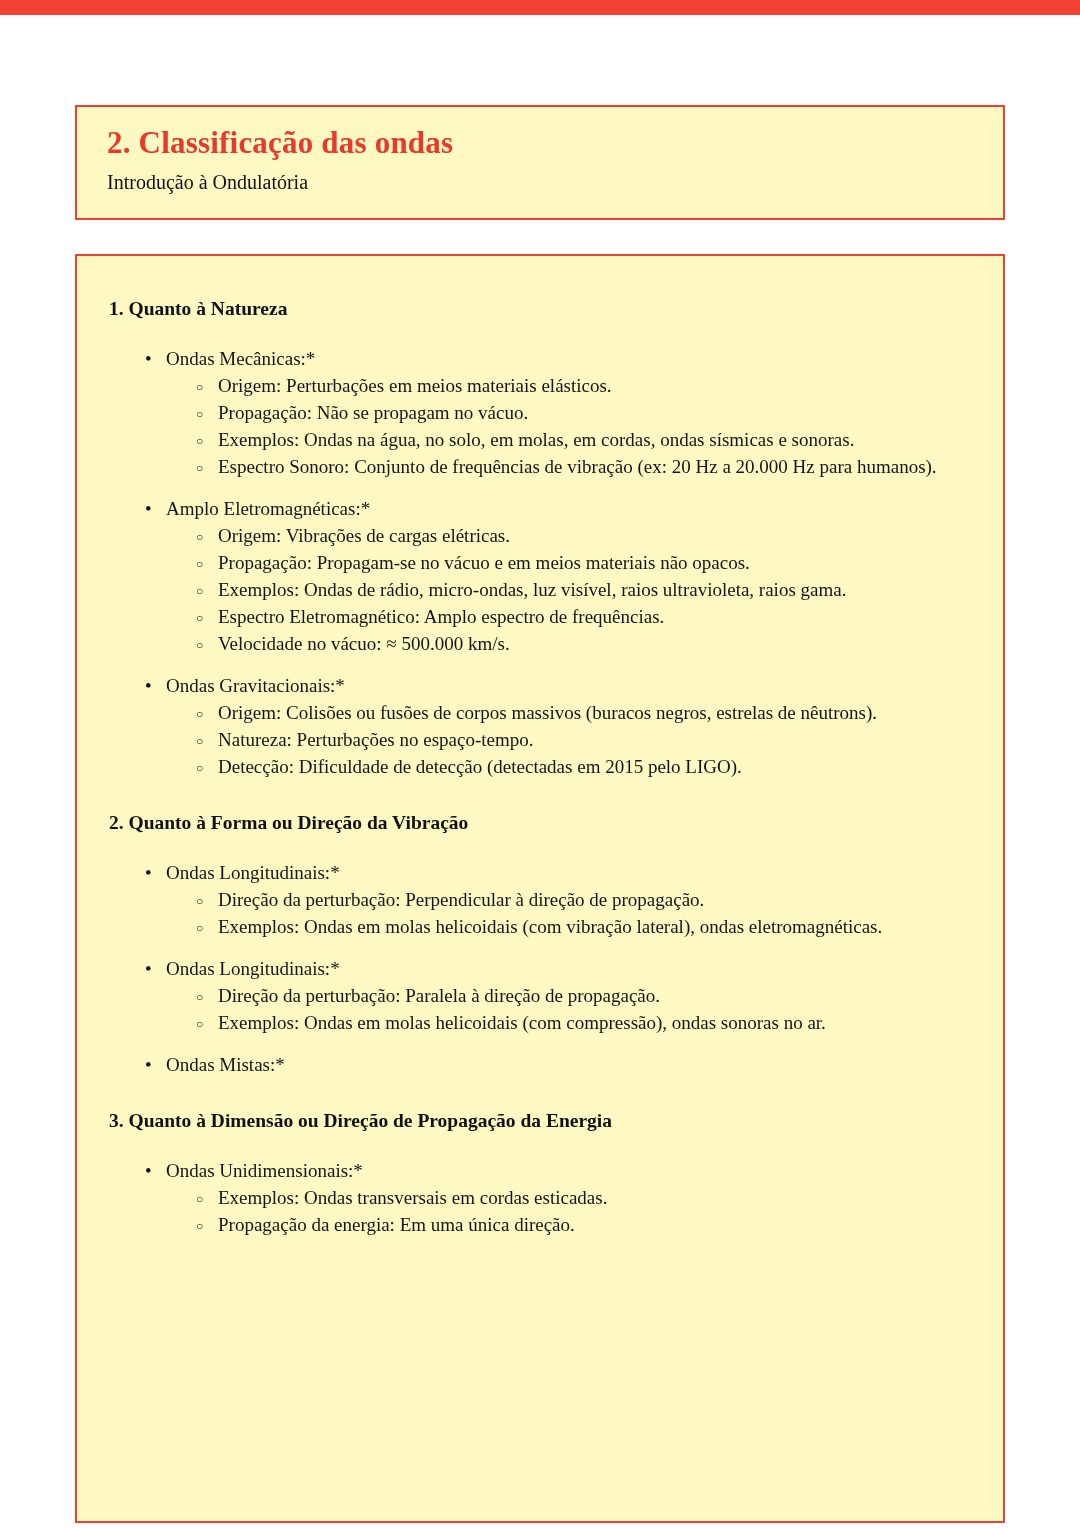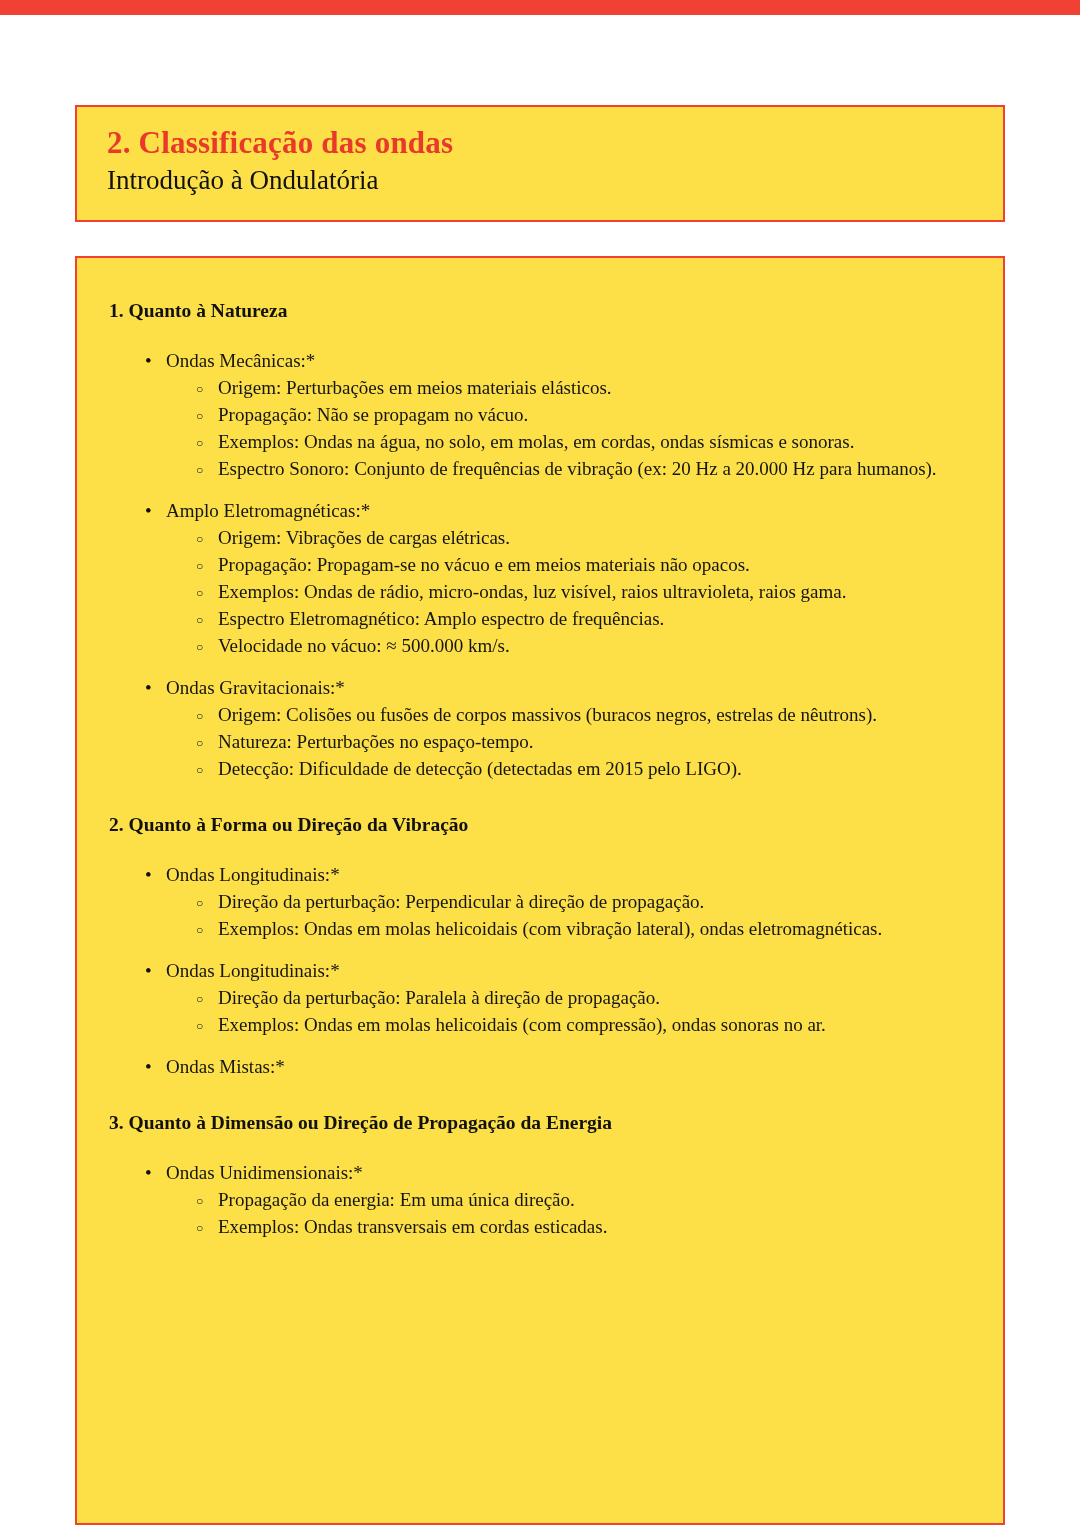--- a/index.html
+++ b/index.html
@@ -14,36 +14,36 @@
   }
   .top-bar {
     width: 100%;
     height: 15px;
     background: #f04134;
   }
   .card {
     width: 930px;
     margin-left: 75px;
     border: 2px solid #f04134;
-    background: #fde047;
+    background: #fef9c3;
   }
   .title-card {
     margin-top: 90px;
     padding: 18px 28px 24px 30px;
   }
   .page-title {
     margin: 0;
     color: #e8392b;
     font-size: 31px;
     font-weight: bold;
     letter-spacing: 0.2px;
   }
   .page-subtitle {
-    margin-top: 4px;
-    font-size: 27px;
+    margin-top: 10px;
+    font-size: 20px;
     color: #111111;
   }
   .content-card {
     margin-top: 34px;
     height: 1269px;
     padding: 42px 34px 40px 32px;
     overflow: hidden;
   }
   .section { margin-bottom: 32px; }
   .section-heading {
@@ -133,19 +133,19 @@
               <li>Direção da perturbação: Paralela à direção de propagação.</li>
               <li>Exemplos: Ondas em molas helicoidais (com compressão), ondas sonoras no ar.</li>
             </ul></li>
           <li><span>Ondas Mistas:*</span></li>
         </ul>
       </section>
       <section class="section">
         <h2 class="section-heading">3. Quanto à Dimensão ou Direção de Propagação da Energia</h2>
         <ul class="l1">
           <li><span>Ondas Unidimensionais:*</span><ul class="l2">
+              <li>Exemplos: Ondas transversais em cordas esticadas.</li>
               <li>Propagação da energia: Em uma única direção.</li>
-              <li>Exemplos: Ondas transversais em cordas esticadas.</li>
             </ul></li>
         </ul>
       </section>
     </div>
 </div>
 
 </body></html>

